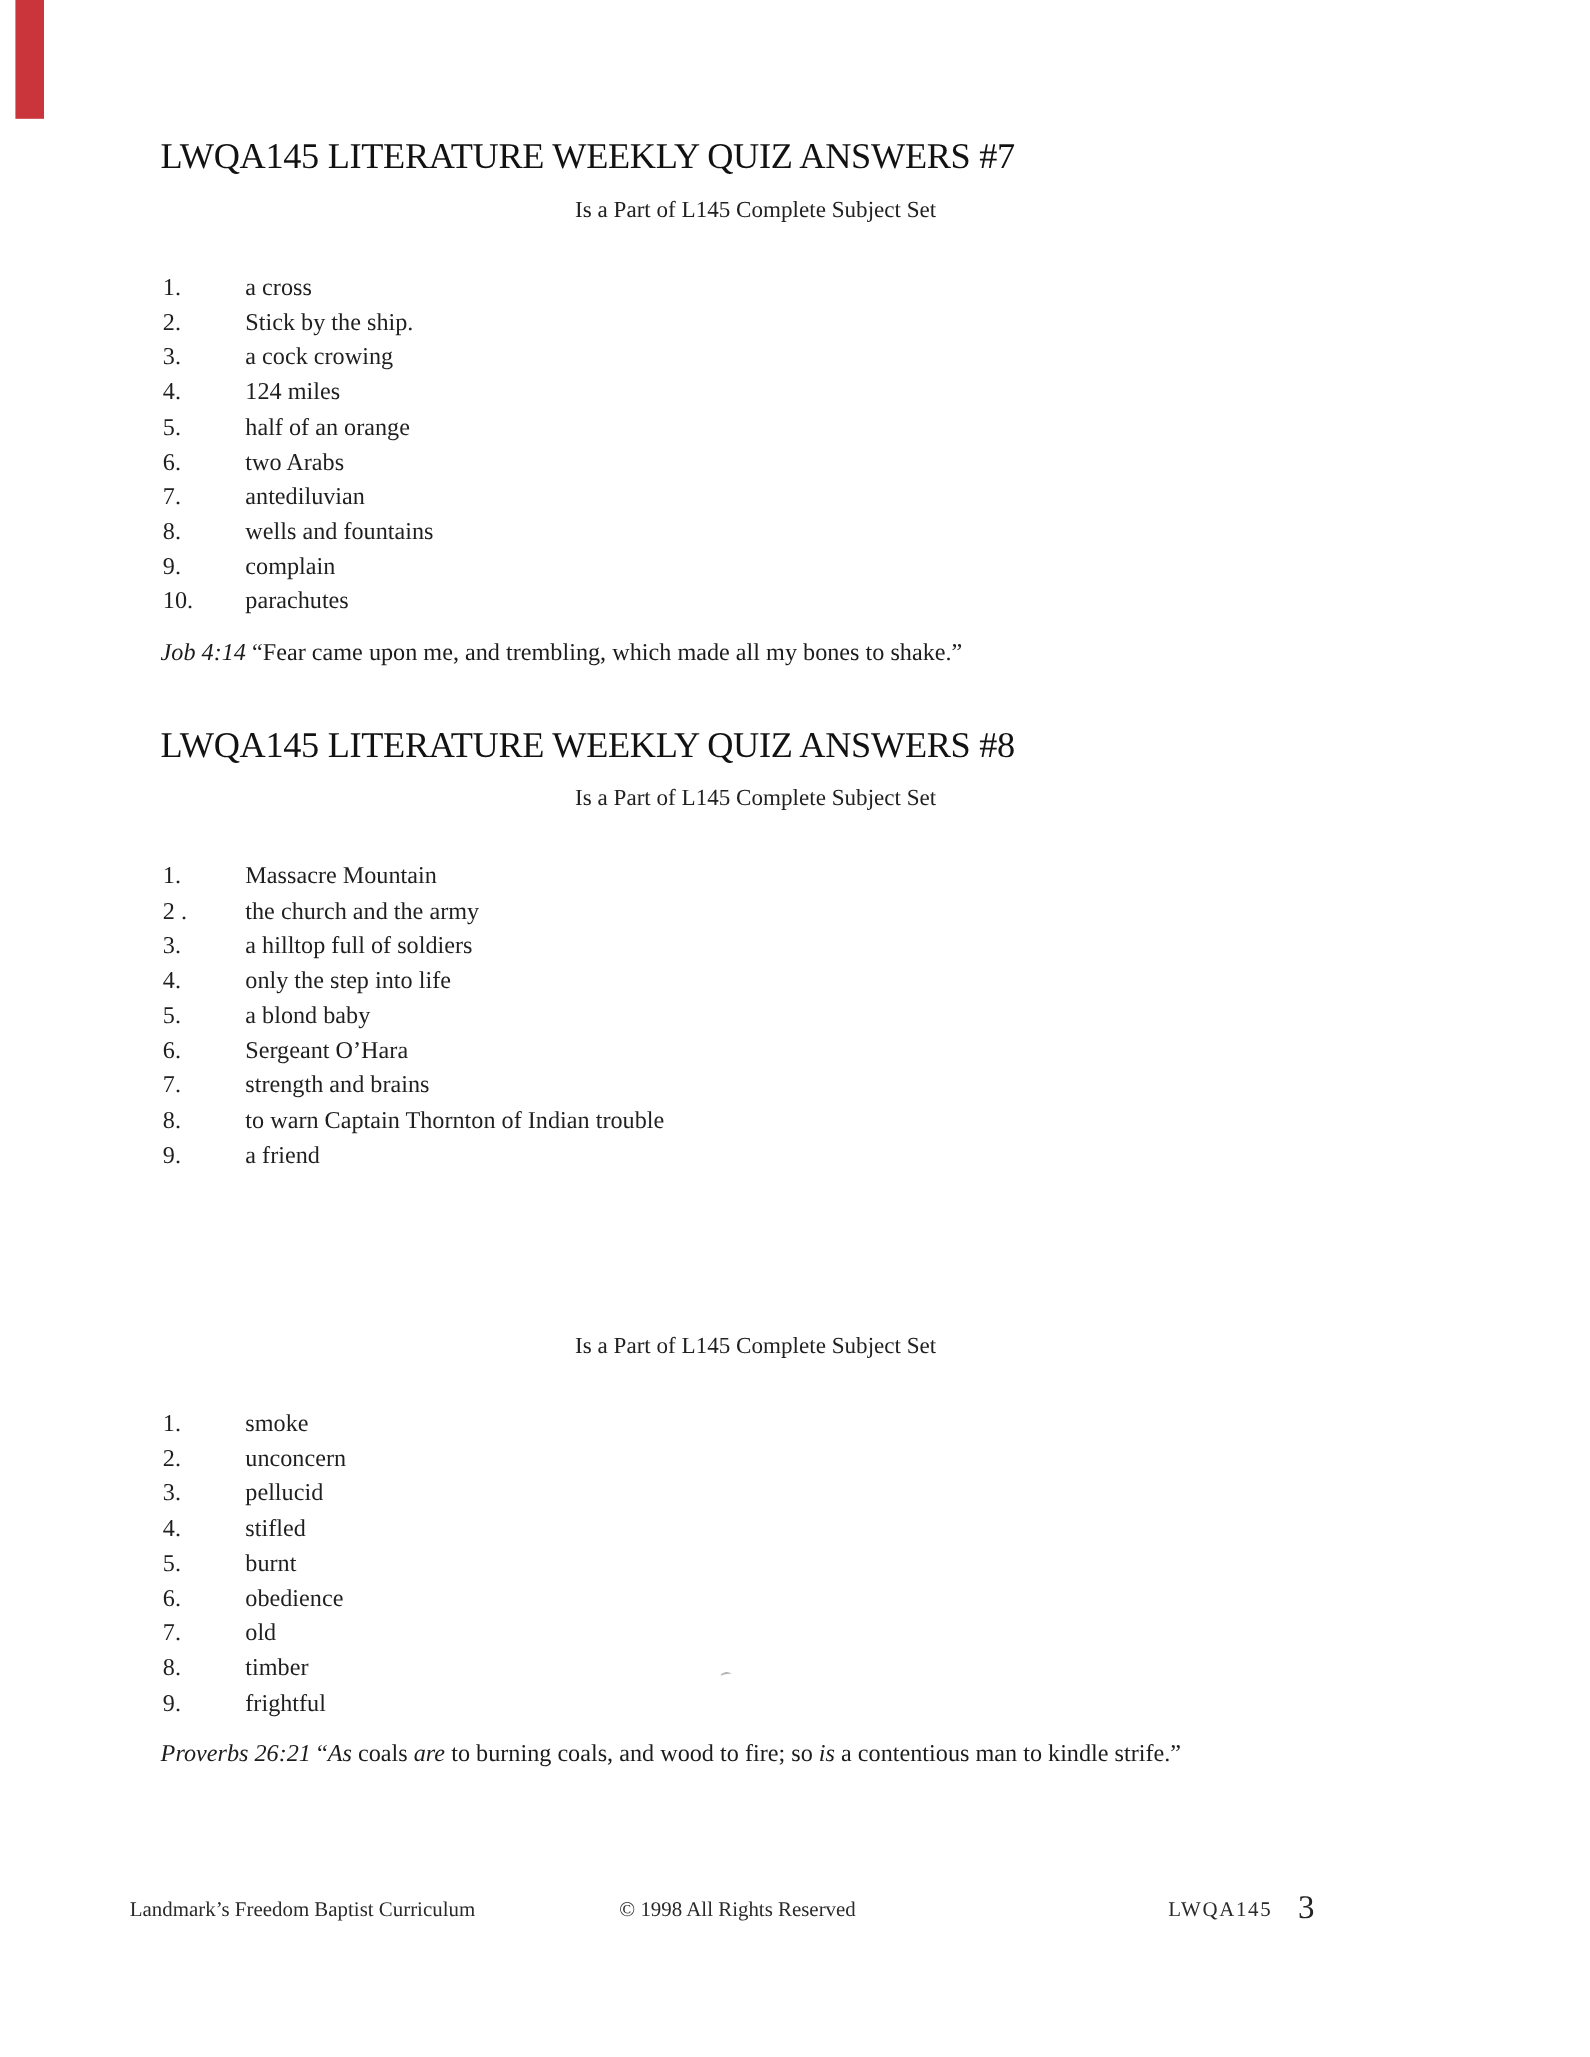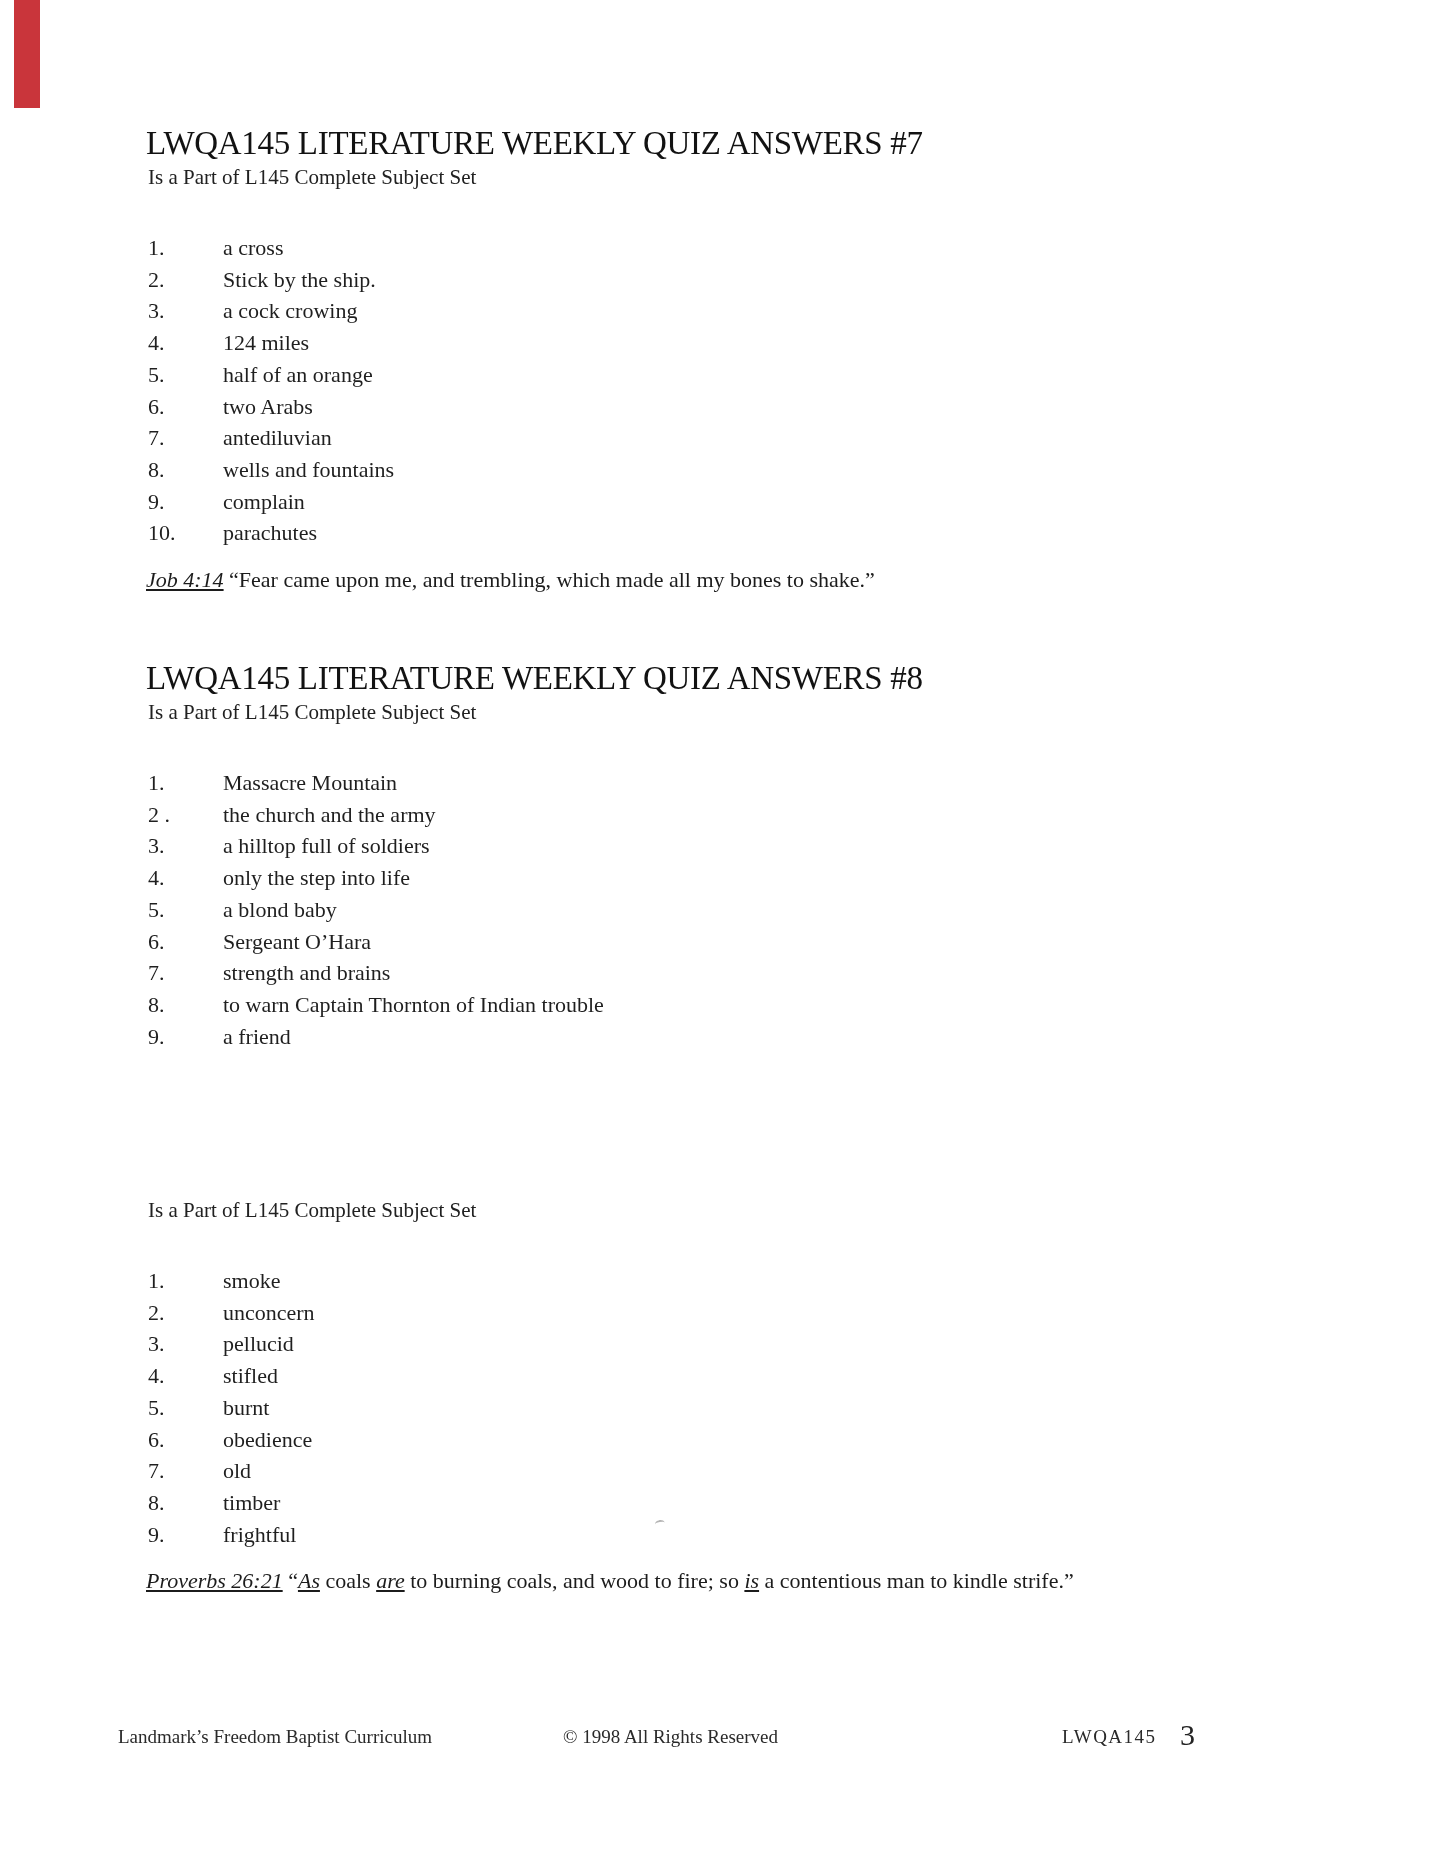--- a/index.html
+++ b/index.html
@@ -12,29 +12,29 @@
   .red-mark{position:absolute;left:14px;top:0;width:26px;height:108px;background:#c9353b;}
   
   #sections section{position:absolute;left:146px;width:1080px;}
   .sec-0{top:125px;}
   .sec-1{top:660px;}
   .sec-2{top:1194px;}
   h1.sec-title{
     margin:0;font-size:33px;line-height:36px;font-weight:normal;color:#121212;
     letter-spacing:-0.3px;white-space:nowrap;
   }
-  .sec-sub{font-size:21px;line-height:26px;margin:3px 0 0 2px;color:#212121;}
+  .sec-sub{font-size:21px;line-height:26px;margin:16px 0 0 2px;color:#212121;text-align:center;}
   ol.answers{list-style:none;margin:42px 0 0 2px;padding:0;}
   ol.answers li{display:flex;font-size:22px;line-height:31.7px;}
   ol.answers .num{flex:0 0 75px;width:75px;}
   .verse{
     margin:16px 0 0 0;width:1066px;font-size:22px;line-height:30.5px;
     text-align:justify;color:#1c1c1c;
   }
-  .ref,.it{font-style:italic;text-decoration:underline;}
+  .ref,.it{font-style:italic;}
   
   footer{position:absolute;top:1722px;left:0;width:1445px;height:46px;font-size:19px;color:#2a2a2a;padding-left:33px;}
   footer .f-left{position:absolute;left:118px;top:4px;}
   footer .f-center{position:absolute;left:563px;top:4px;text-align:center;}
   footer .f-code{position:absolute;left:1062px;top:4px;letter-spacing:1.5px;}
   footer .f-page{position:absolute;left:1180px;top:-4px;font-size:30px;color:#242424;}
   
   .speck{
     position:absolute;left:655px;top:1520px;width:10px;height:5px;
     border-top:2px solid #8d8d8d;border-radius:50%;transform:rotate(-10deg);opacity:.65;

